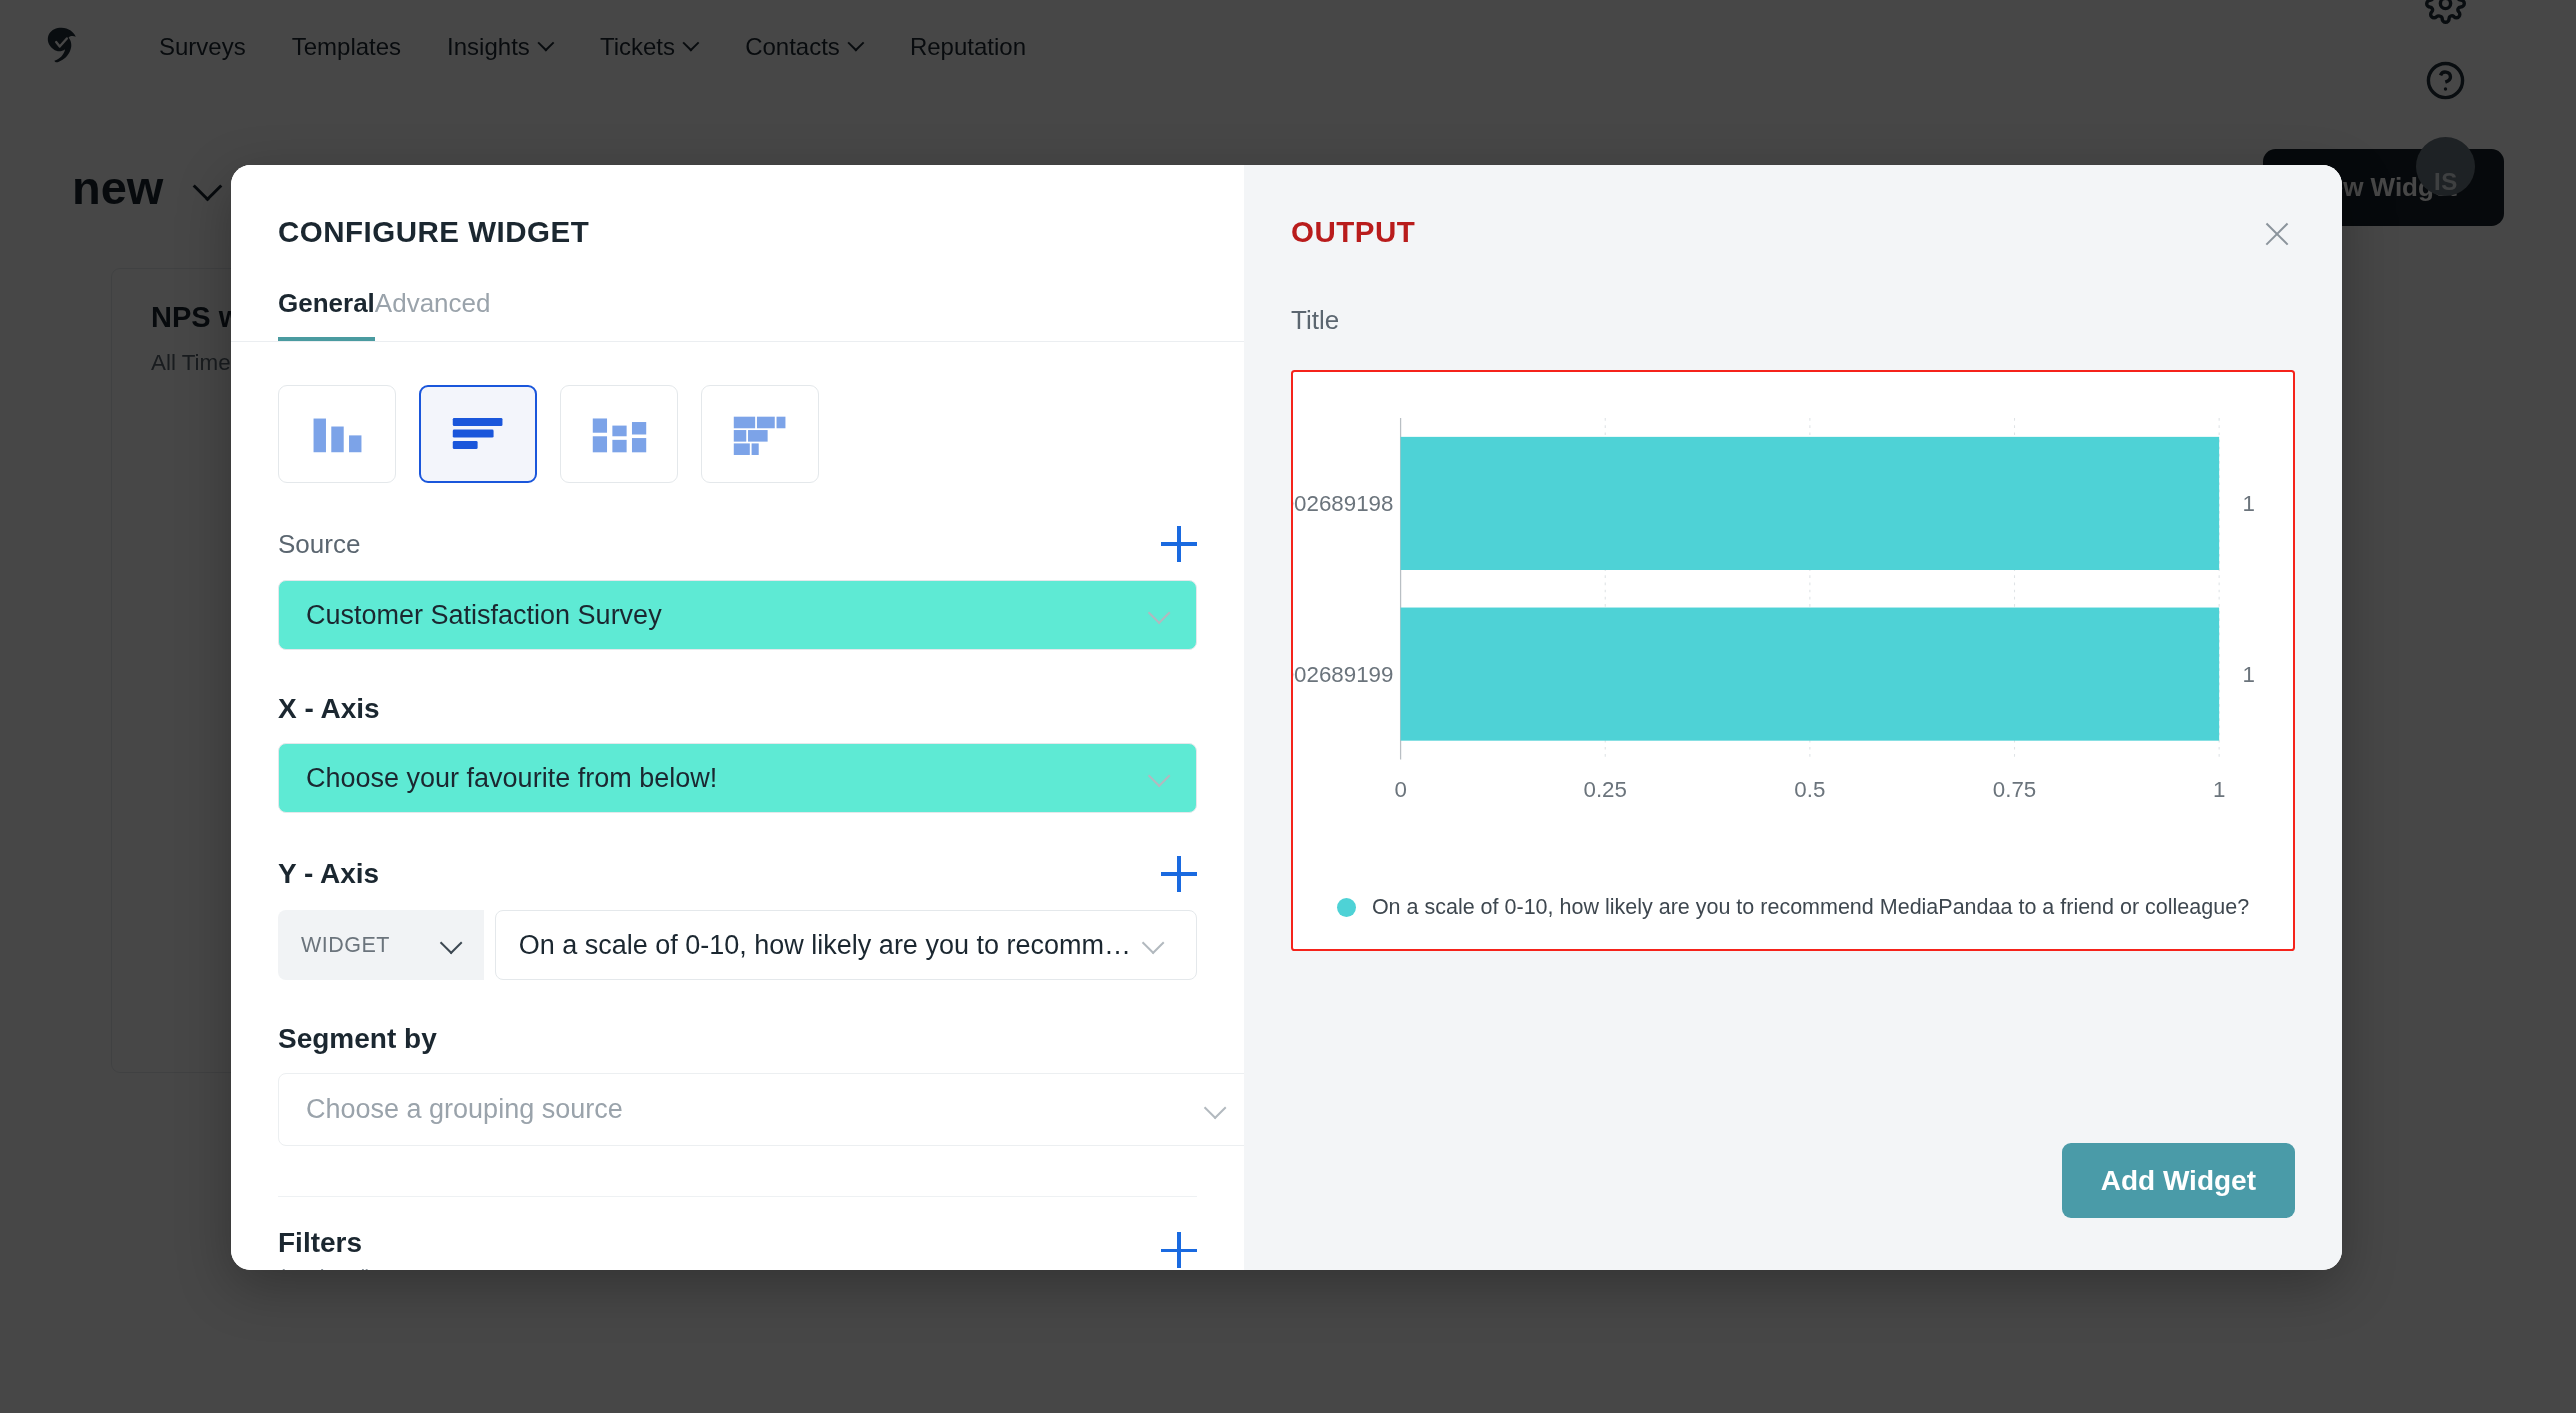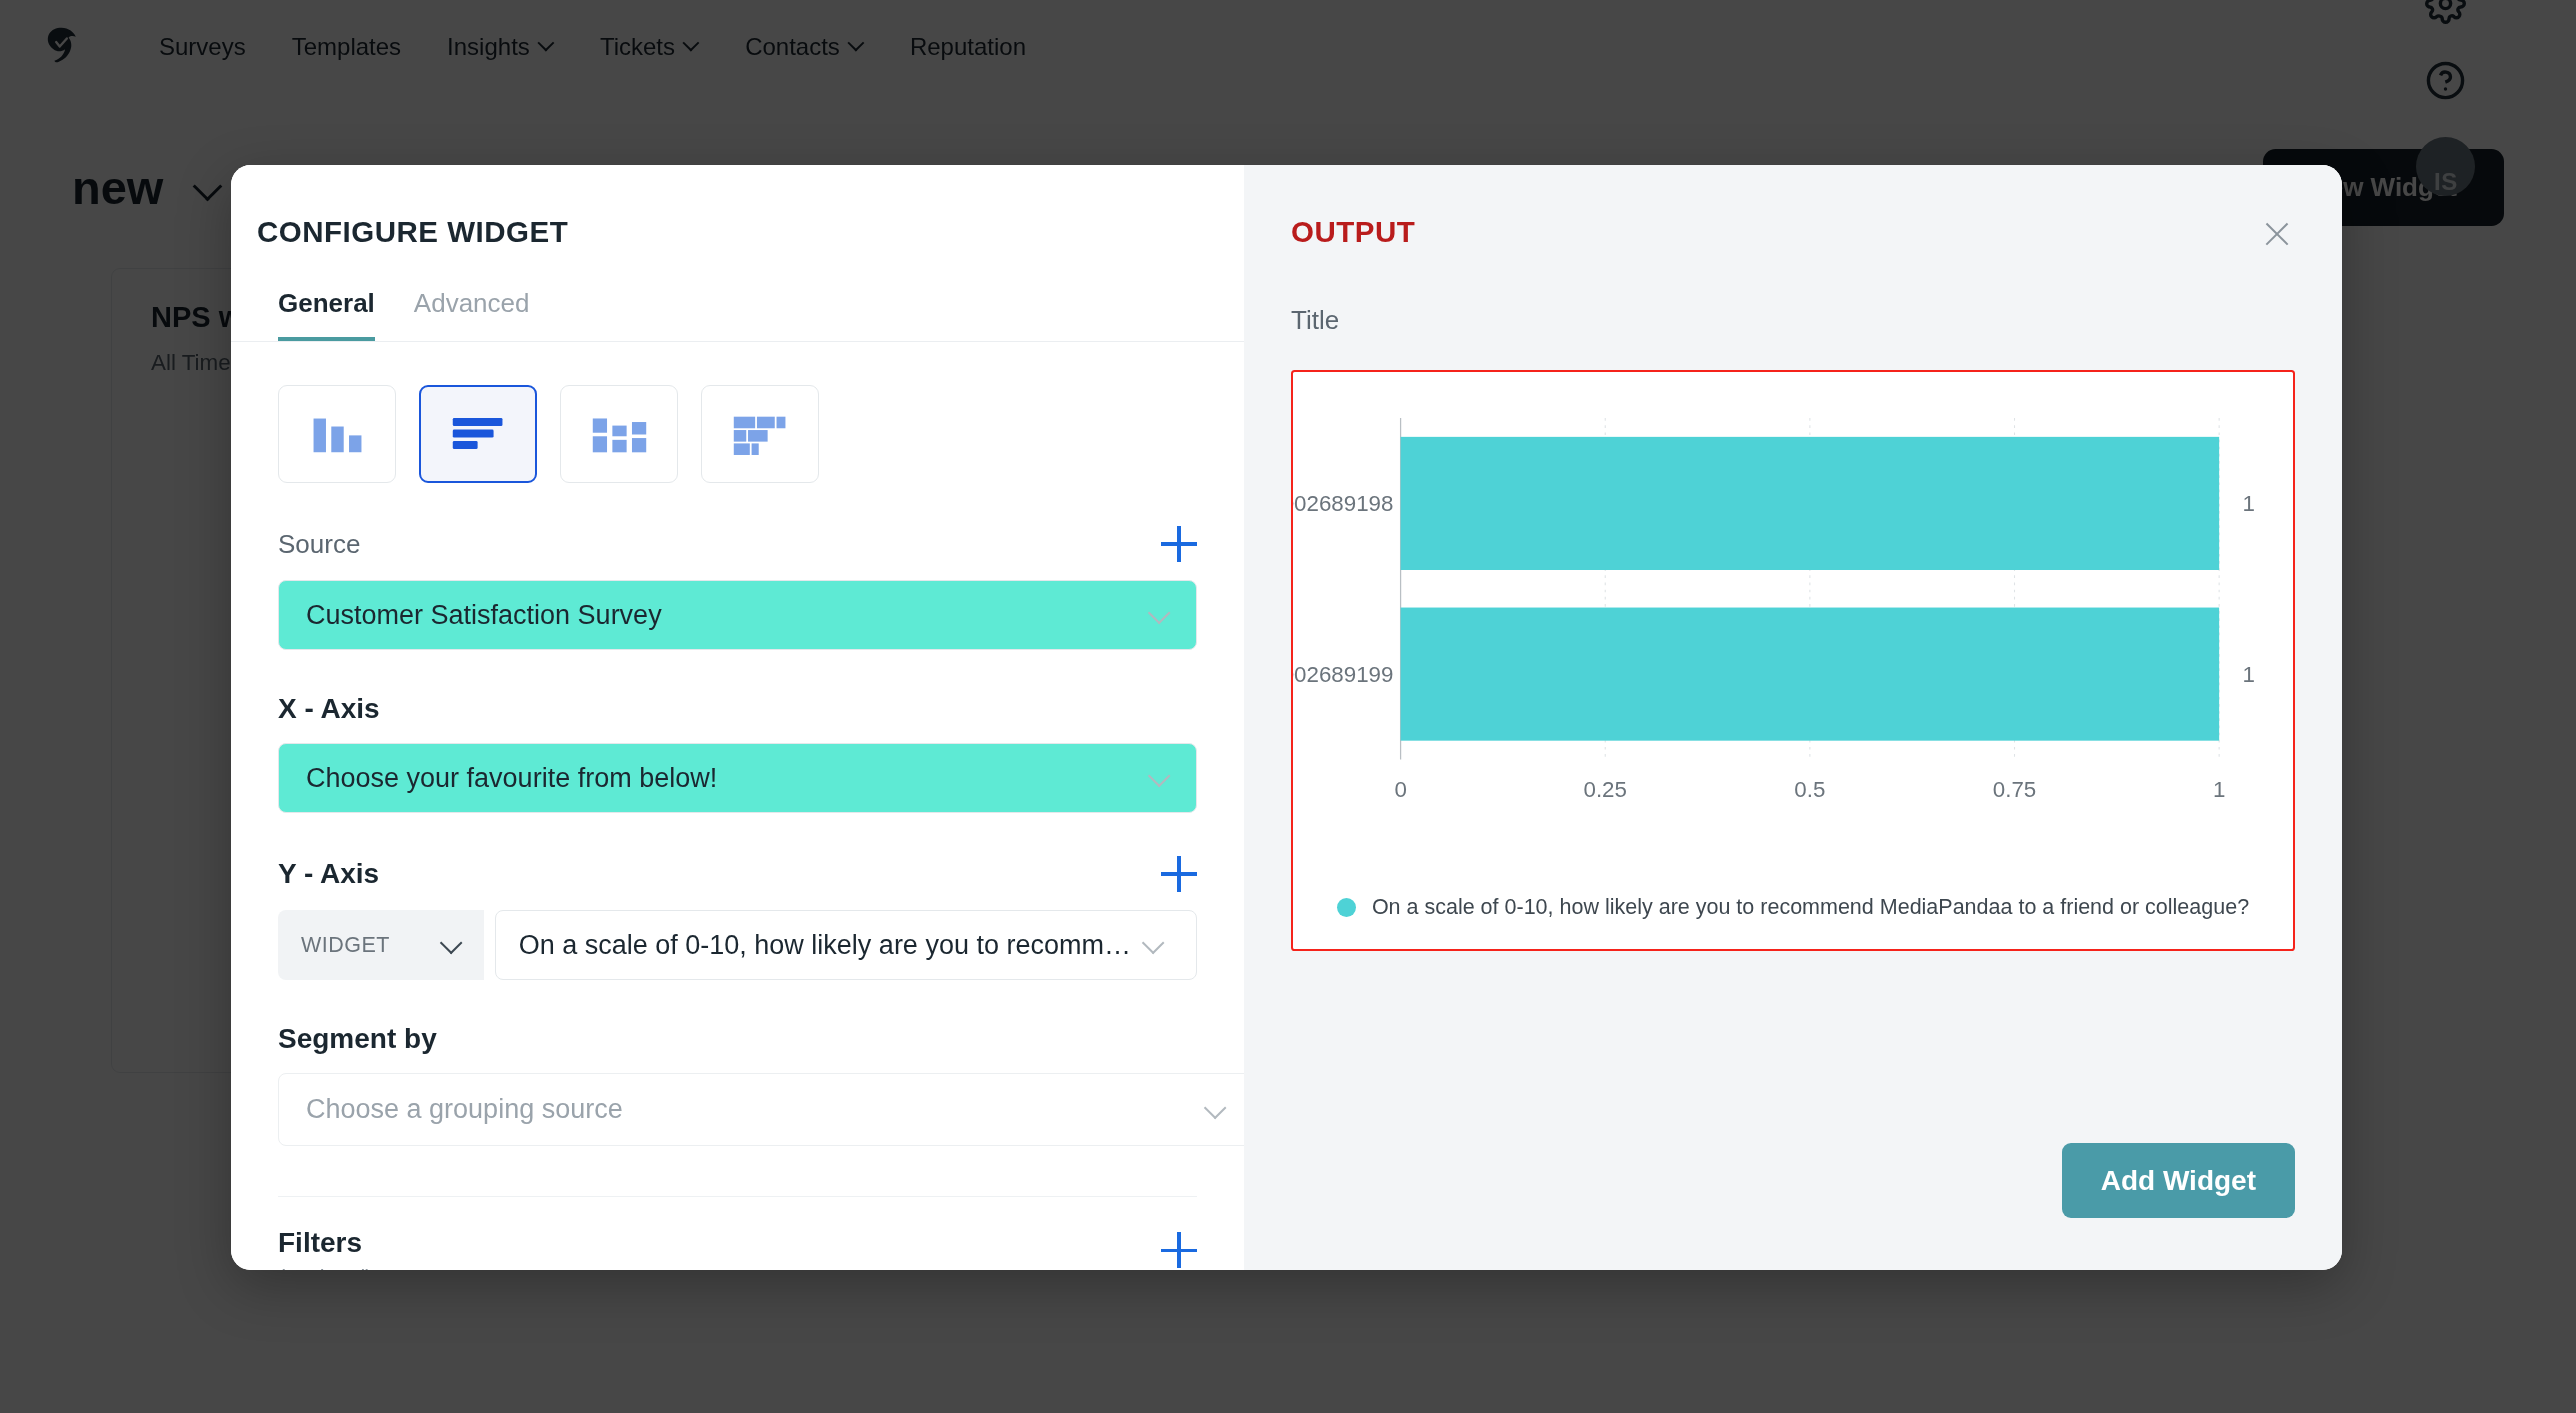--- a/index.html
+++ b/index.html
@@ -94,24 +94,24 @@
     display: flex; overflow: hidden;
   }
 
   
   .cfg-pane {
     width: 1057px; background: #ffffff; position: relative;
     padding: 50px 0 0 0; overflow: hidden;
   }
   .cfg-title {
     font-size: 29.5px; font-weight: 700; letter-spacing: 0.5px;
-    color: #1b2730; padding: 0 26px;
+    color: #1b2730; padding: 0 47px;
   }
   .tabs {
-    display: flex; gap: 39px; padding: 0 47px; margin-top: 39px;
+    display: flex; padding: 0 47px; margin-top: 39px;
     border-bottom: 1.8px solid #ebeef1;
   }
   .tab {
     font-size: 26px; padding-bottom: 18px; cursor: pointer; color: #9aa3ab;
   }
   .tab.active { color: #1b2730; font-weight: 700; border-bottom: 4.5px solid #4a9ba0; }
 
   .cfg-body { padding: 0 47px; }
 
   .chart-types { display: flex; gap: 23px; margin-top: 43px; }

